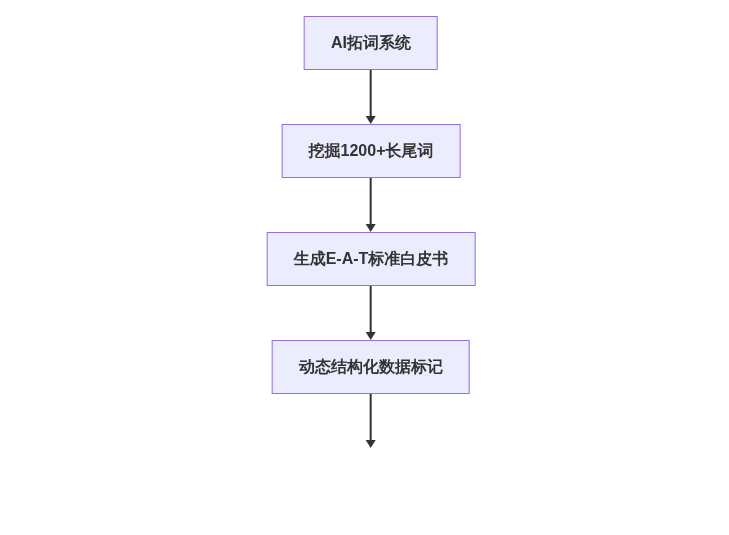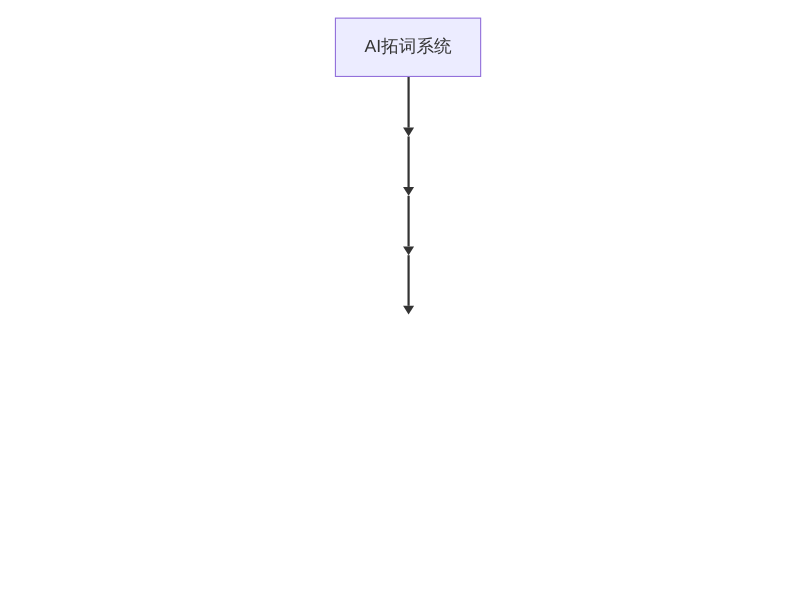--- a/index.html
+++ b/index.html
@@ -8,20 +8,21 @@
     width: 729px;
     height: 535px;
     background: #ffffff;
     font-family: "Liberation Sans", "DejaVu Sans", sans-serif;
     overflow: hidden;
   }
   .canvas {
     position: relative;
     width: 651px;
     height: 535px;
+    font-weight: bold;
   }
   .flowchart {
     position: absolute;
     top: 16px;
     left: 371px;
     transform: translateX(-50%);
     display: flex;
     flex-direction: column;
     align-items: center;
   }
@@ -67,32 +68,41 @@
 
     <div class="flow-node">
       <span>AI拓词系统</span>
     </div>
 
     <div class="arrow">
       <div class="shaft"></div>
       <div class="head"></div>
     </div>
 
+    <div class="flow-node">
+      <span>挖掘1200+长尾词</span>
+    </div>
 
     <div class="arrow">
       <div class="shaft"></div>
       <div class="head"></div>
     </div>
 
+    <div class="flow-node">
+      <span>生成E-A-T标准白皮书</span>
+    </div>
 
     <div class="arrow">
       <div class="shaft"></div>
       <div class="head"></div>
     </div>
 
+    <div class="flow-node">
+      <span>动态结构化数据标记</span>
+    </div>
 
     <div class="arrow">
       <div class="shaft"></div>
       <div class="head"></div>
     </div>
 
 
   </div>
 </div>
 

